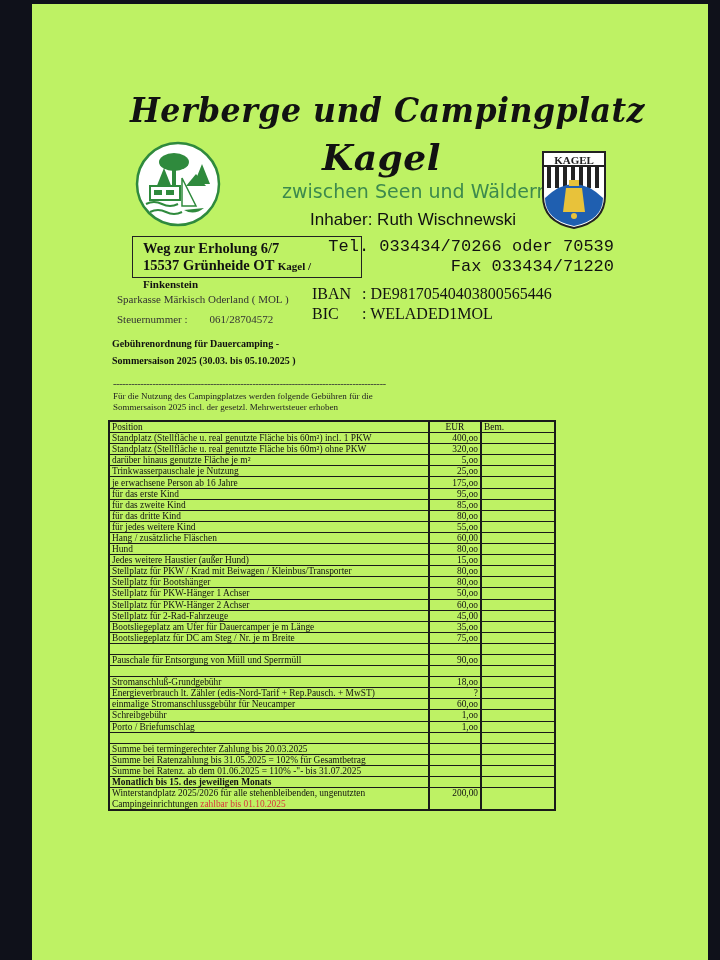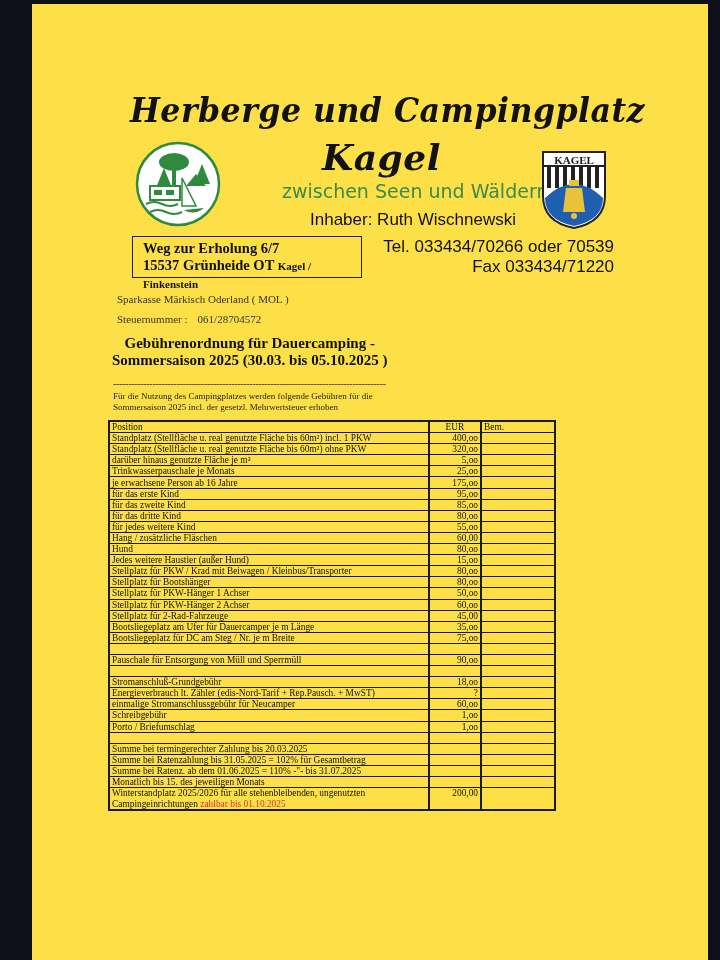--- a/index.html
+++ b/index.html
@@ -1,41 +1,41 @@
 <!DOCTYPE html>
 <html><head>
 <meta charset="utf-8">
 <style>
   html, body { margin:0; padding:0; }
   body { width:720px; height:960px; background:#0f111a; position:relative; overflow:hidden; font-family:"Liberation Serif", serif; color:#111; }
-  .page { position:absolute; left:32px; top:4px; width:676px; height:956px; background:#fde047; }
+  .page { position:absolute; left:32px; top:4px; width:676px; height:956px; background:#bef264; }
   .abs { position:absolute; }
   .blackletter { font-family:"DejaVu Serif", serif; font-weight:bold; color:#121212; letter-spacing:0.5px; white-space:nowrap; }
   .title1 { left:98px; top:86px; font-size:34px; transform:scaleX(0.93); transform-origin:left top; font-style:italic; }
   .title2 { left:290px; top:132px; font-size:36px; font-style:italic; }
   .tagline { left:250px; top:176px; font-family:"DejaVu Sans", sans-serif; font-size:19px; color:#3d8a4d; white-space:nowrap; }
   .owner { left:278px; top:206px; font-family:"Liberation Sans", sans-serif; font-size:17px; color:#111; white-space:nowrap; }
   .addrbox { left:100px; top:232px; width:230px; height:42px; border:1.5px solid #222; padding:3px 12px 0 10px; box-sizing:border-box; font-weight:bold; font-size:14.5px; line-height:17px; }
   .addrbox .small { font-size:11px; }
-  .tel { right:94px; top:233px; text-align:right; font-family:Liberation Sans, sans-serif; font-size:17px; line-height:20px; color:#111; white-space:nowrap; }
+  .tel { right:94px; top:233px; text-align:right; font-family:Liberation Mono, monospace; font-size:17px; line-height:20px; color:#111; white-space:nowrap; }
   .bank { left:85px; top:285px; font-size:11px; color:#333; line-height:20px; }
-  .bank .num { margin-left:10px; }
+  .bank .num { margin-left:22px; }
   .iban { left:280px; top:280px; font-size:16px; line-height:20px; white-space:nowrap; }
   .iban .lbl { display:inline-block; width:50px; }
-  .heading { left:80px; top:331px; font-weight:bold; font-size:15px; line-height:17px; white-space:nowrap;text-align:center; }
+  .heading { left:80px; top:331px; font-weight:bold; font-size:10px; line-height:17px; white-space:nowrap; }
   .dashes { left:81px; top:374px; font-size:10px; letter-spacing:-0.3px; color:#333; white-space:nowrap; }
   .intro { left:81px; top:387px; font-size:9px; line-height:11px; color:#222; }
   table.fees { position:absolute; left:76px; top:416px; width:448px; border-collapse:collapse; border:2px solid #1a1a1a; font-size:9.4px; }
   table.fees td { border:1px solid #1a1a1a; height:10.1px; padding:0 2px; line-height:10px; white-space:nowrap; }
   table.fees td.pos { width:331px; }
   table.fees td.eur { width:53px; text-align:right; border-left:2px solid #1a1a1a; border-right:2px solid #1a1a1a; }
   table.fees td.bem { width:84px; }
   table.fees tr.head td.eur { text-align:center; }
   table.fees tr.big td.pos { font-size:11px; }
-  table.fees tr.bold td.pos { font-weight:normal; }
+  table.fees tr.bold td.pos { font-weight:bold; }
   table.fees tr.tall td { height:20px; vertical-align:top; white-space:normal; line-height:10.5px; }
   .red { color:#d8333b;font-family:Liberation Serif, serif; }
   .logo-left { left:102px; top:136px; }
   .logo-right { left:509px; top:146px; }
 </style>
 </head>
 <body>
 
 <div class="page">
 
@@ -92,20 +92,24 @@
   <div class="abs tel">
     <div>Tel. 033434/70266 oder 70539</div>
     <div>Fax 033434/71220</div>
   </div>
 
   <div class="abs bank">
     <div>Sparkasse Märkisch Oderland ( MOL )</div>
     <div><span>Steuernummer :</span><span class="num">061/28704572</span></div>
   </div>
 
+  <div class="abs iban">
+    <div><span class="lbl">IBAN</span><span>: DE98170540403800565446</span></div>
+    <div><span class="lbl">BIC</span><span>: WELADED1MOL</span></div>
+  </div>
 
   <div class="abs heading">
     <div>Gebührenordnung für Dauercamping -</div>
     <div>Sommersaison  2025 (30.03. bis 05.10.2025 )</div>
   </div>
 
   <div class="abs dashes">------------------------------------------------------------------------------------------</div>
 
   <div class="abs intro">
     <div>Für die Nutzung des Campingplatzes werden folgende Gebühren für die</div>
@@ -128,21 +132,21 @@
           <td class="pos">Standplatz (Stellfläche u. real genutzte Fläche bis 60m²)   ohne PKW</td>
           <td class="eur">320,oo</td>
           <td class="bem"></td>
         </tr>
     <tr>
           <td class="pos">darüber hinaus genutzte Fläche je m²</td>
           <td class="eur">5,oo</td>
           <td class="bem"></td>
         </tr>
     <tr>
-          <td class="pos">Trinkwasserpauschale je Monats</td>
+          <td class="pos">Trinkwasserpauschale je Nutzung</td>
           <td class="eur">25,oo</td>
           <td class="bem"></td>
         </tr>
     <tr>
           <td class="pos">je erwachsene Person ab 16 Jahre</td>
           <td class="eur">175,oo</td>
           <td class="bem"></td>
         </tr>
     <tr>
           <td class="pos">für das erste Kind</td>

